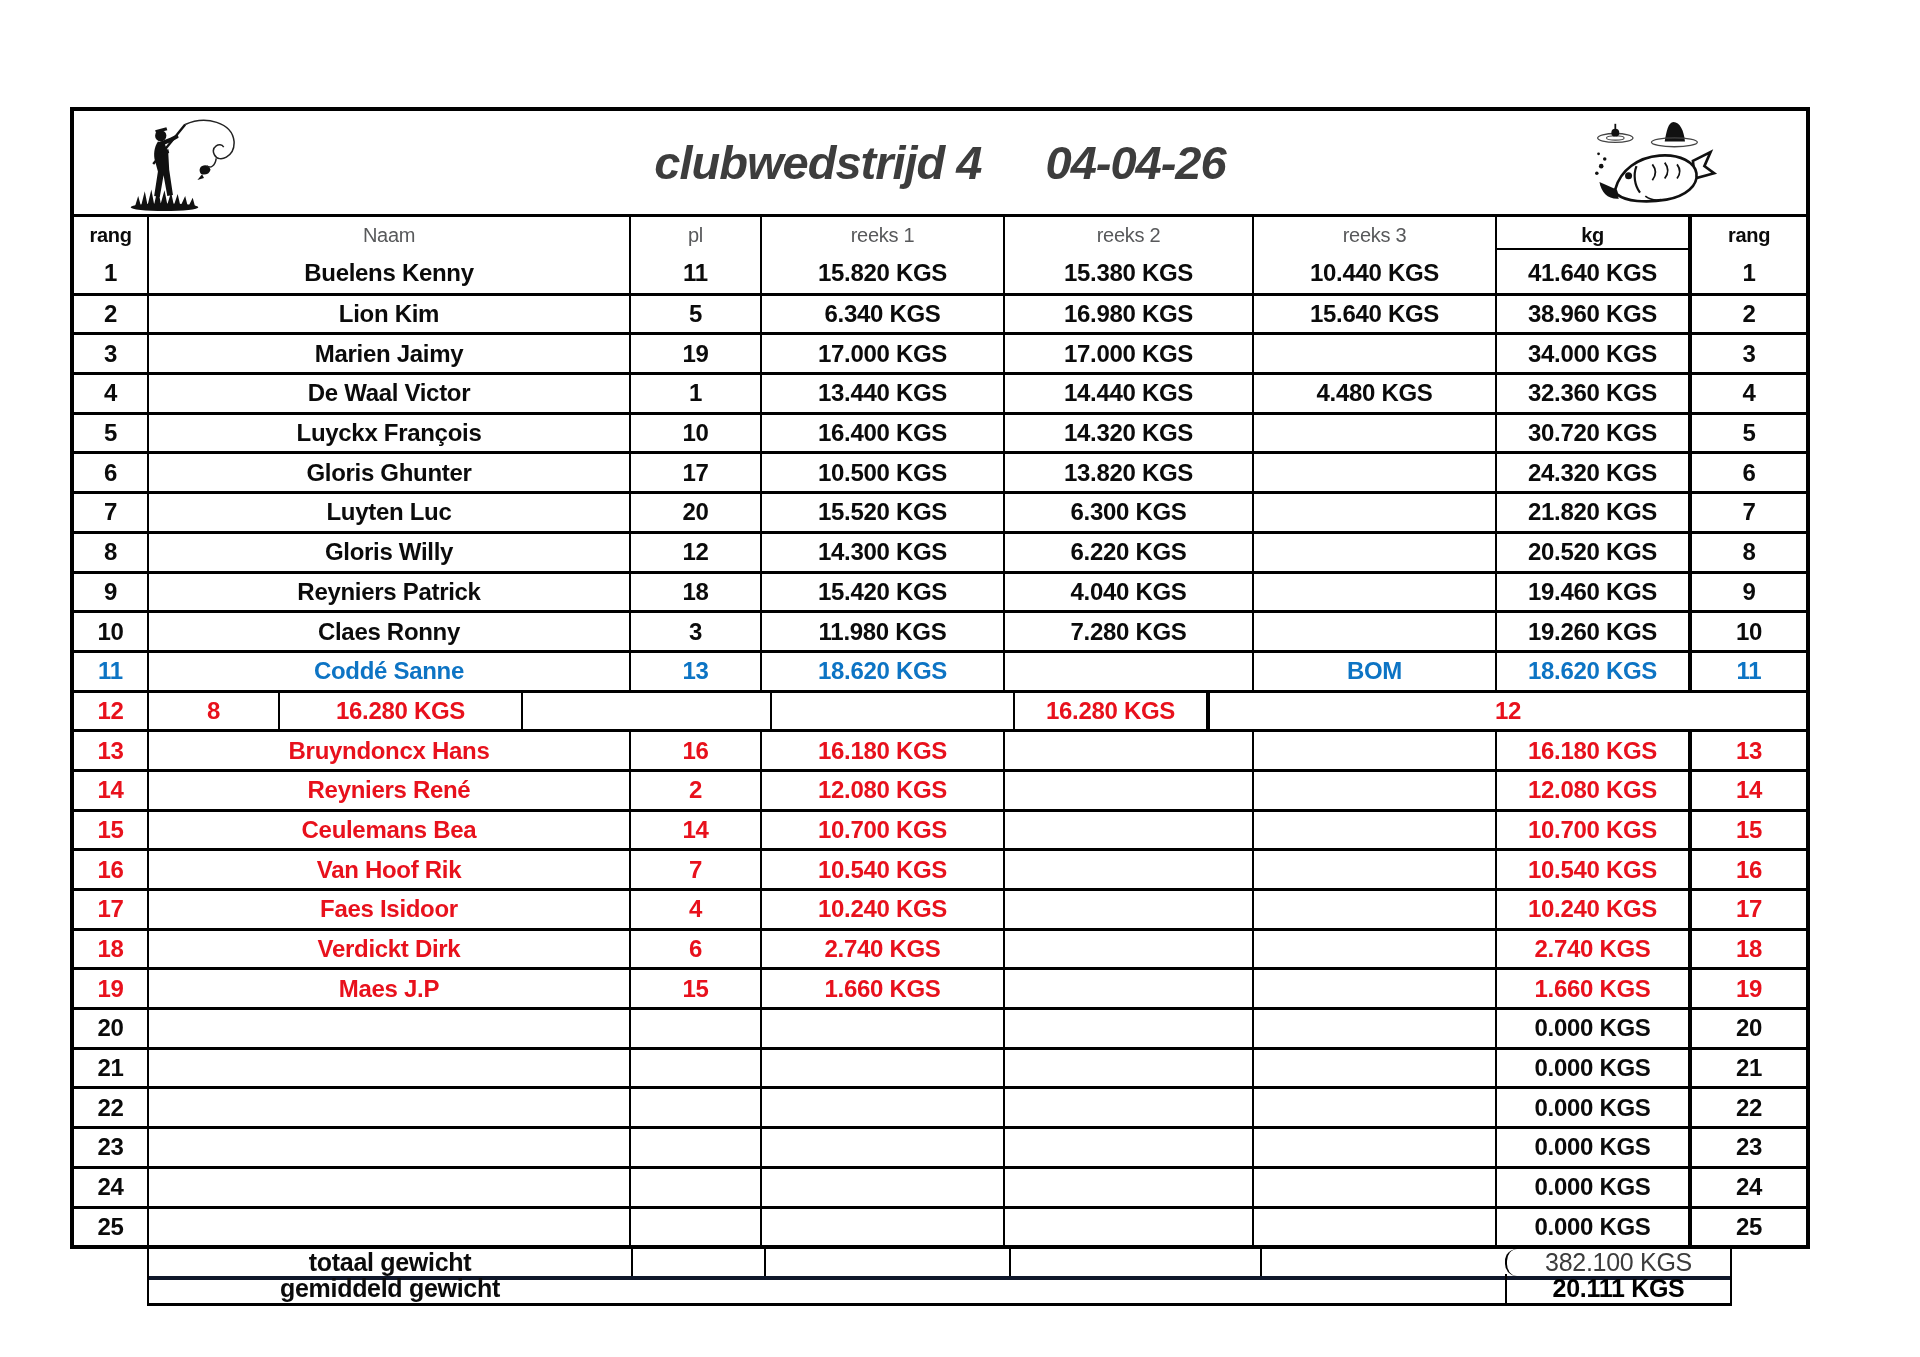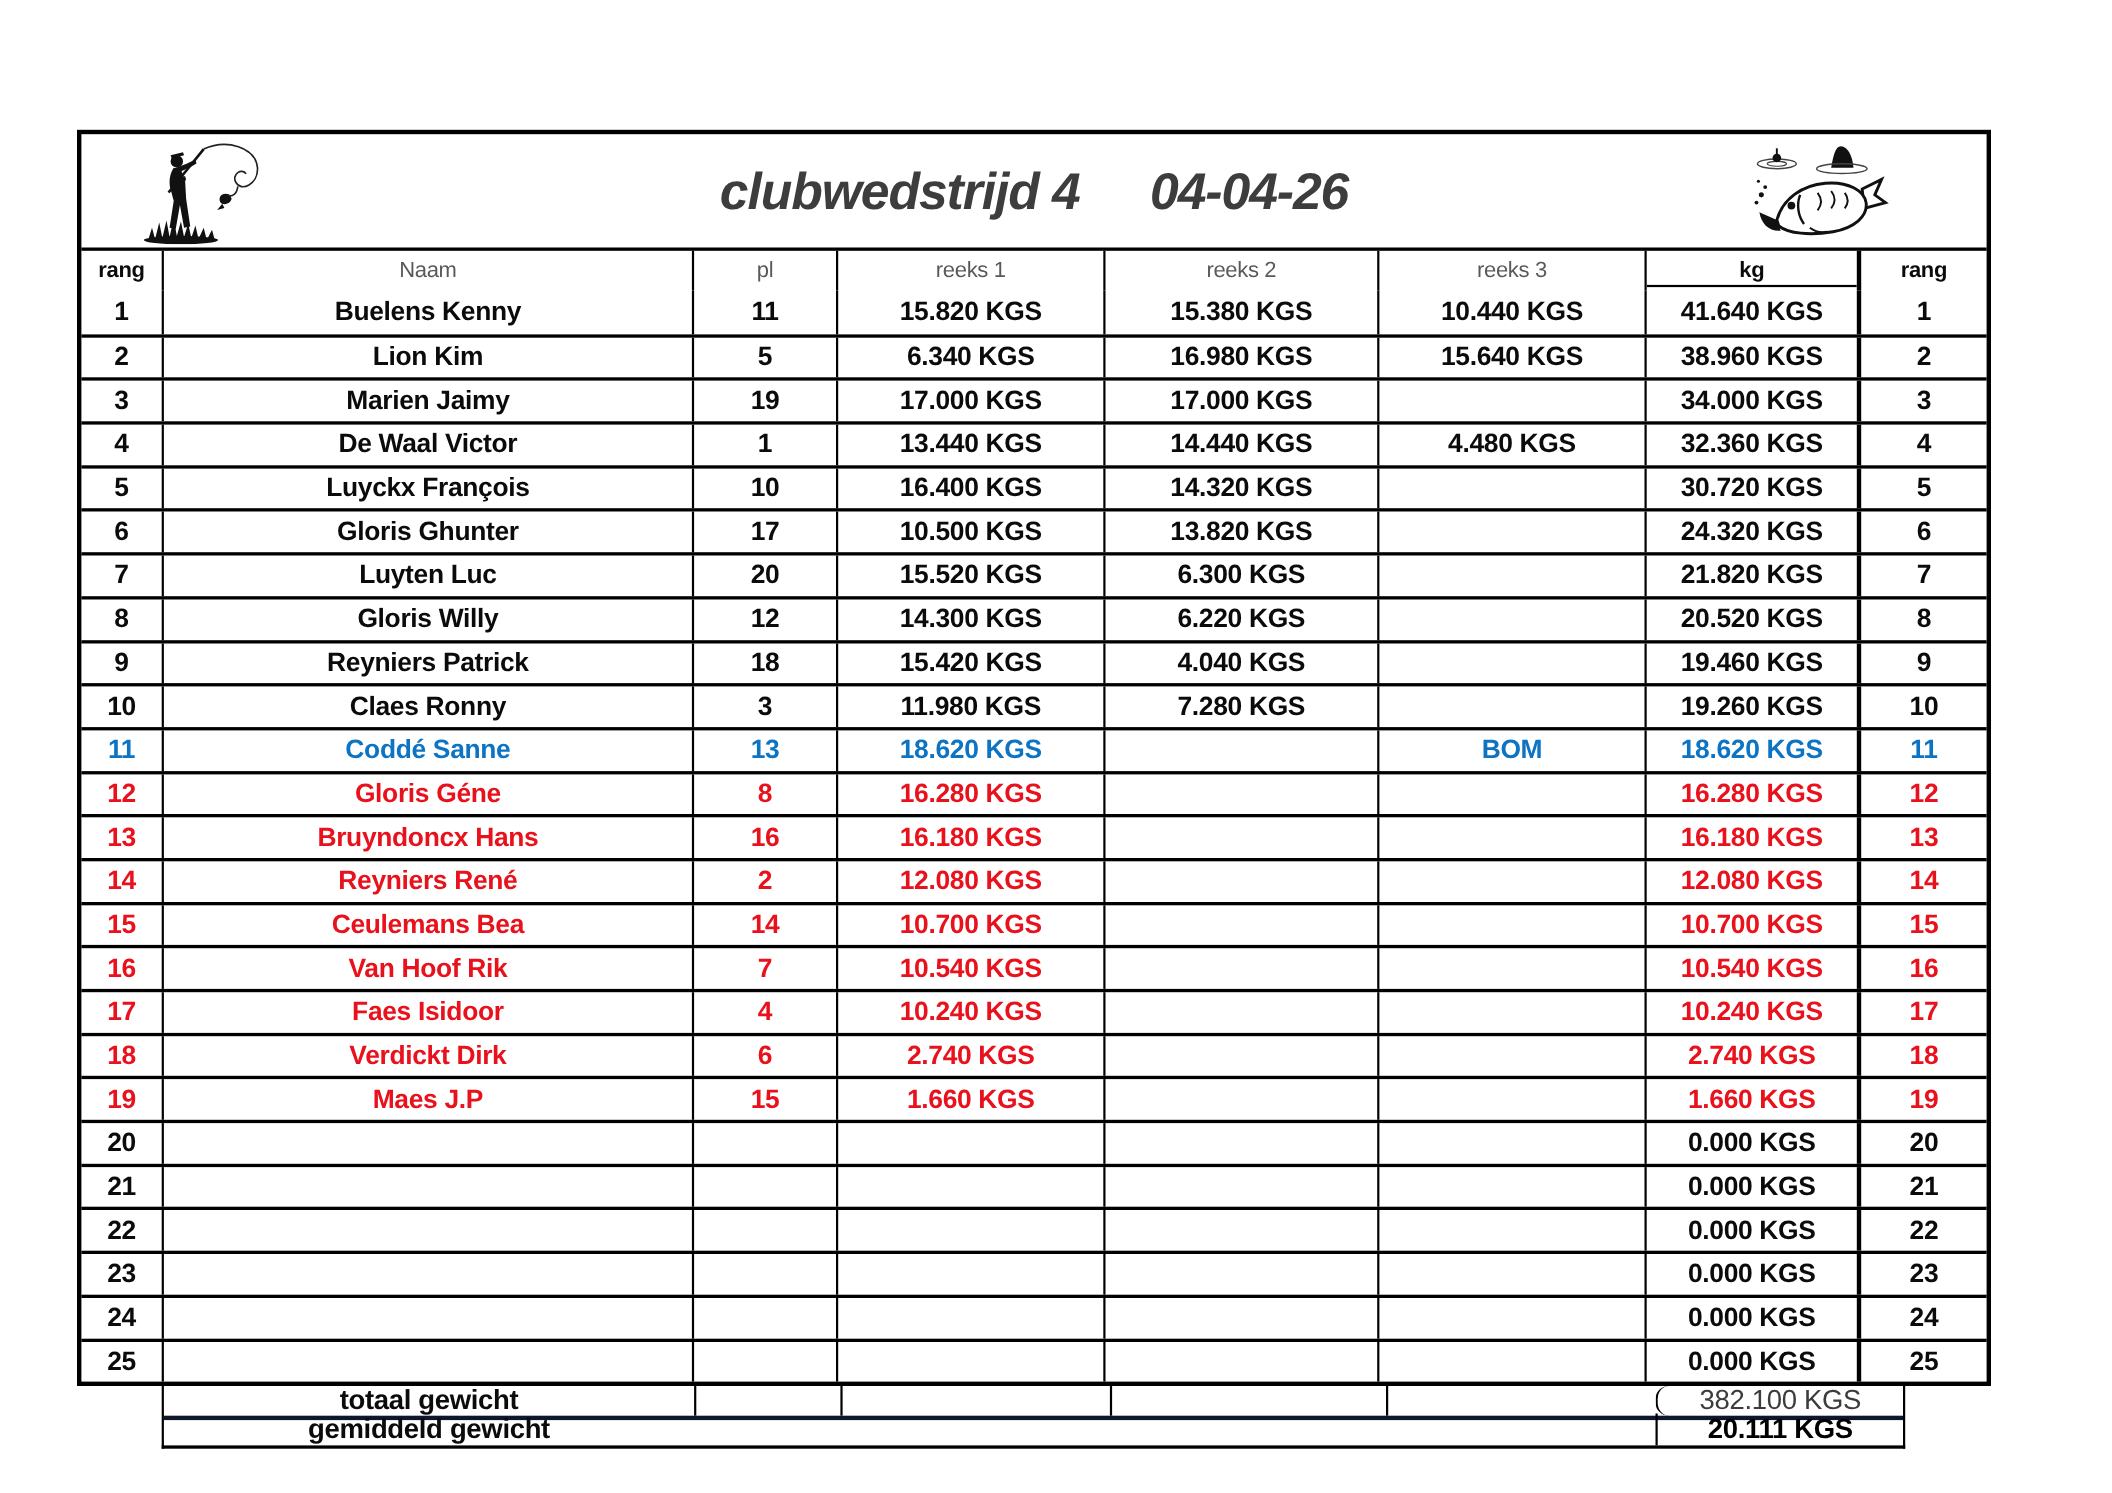--- a/index.html
+++ b/index.html
@@ -1,20 +1,20 @@
 <!DOCTYPE html>
 <html style="--c-black: #0b0b0b; --c-blue: #0d74c4; --c-red: #e8111c;"><head>
 <meta charset="utf-8">
 <style>
   html,body{margin:0;padding:0;}
   body{
     width:1920px;height:1357px;background:#ffffff;position:relative;overflow:hidden;
     font-family:"Liberation Sans", sans-serif;
   }
-  .sheet{position:absolute;left:70px;top:118px;width:1740px;}
+  .sheet{position:absolute;left:70px;top:107px;width:1740px;}
 
   
   .table-wrap{
     box-sizing:border-box;width:1740px;border:4px solid #000;background:#fff;
   }
   .row{display:flex;box-sizing:border-box;}
   .row + .row{border-top:3px solid #000;}
   .cell{
     box-sizing:border-box;display:flex;align-items:center;justify-content:center;
     font-weight:bold;font-size:24px;letter-spacing:-0.3px;color:#0b0b0b;
@@ -229,21 +229,20 @@
           <div class="cell c1 c-blue">11</div>
           <div class="cell c2 c-blue">Coddé Sanne</div>
           <div class="cell c3 c-blue">13</div>
           <div class="cell c4 c-blue">18.620 KGS</div>
           <div class="cell c5 c-blue"></div>
           <div class="cell c6 c-blue">BOM</div>
           <div class="cell c7 c-blue">18.620 KGS</div>
           <div class="cell c8 c-blue">11</div>
         </div><div class="row data-row">
           <div class="cell c1 c-red">12</div>
-          <div class="cell c2 c-red">Gloris Géne</div>
           <div class="cell c3 c-red">8</div>
           <div class="cell c4 c-red">16.280 KGS</div>
           <div class="cell c5 c-red"></div>
           <div class="cell c6 c-red"></div>
           <div class="cell c7 c-red">16.280 KGS</div>
           <div class="cell c8 c-red">12</div>
         </div><div class="row data-row">
           <div class="cell c1 c-red">13</div>
           <div class="cell c2 c-red">Bruyndoncx Hans</div>
           <div class="cell c3 c-red">16</div>

